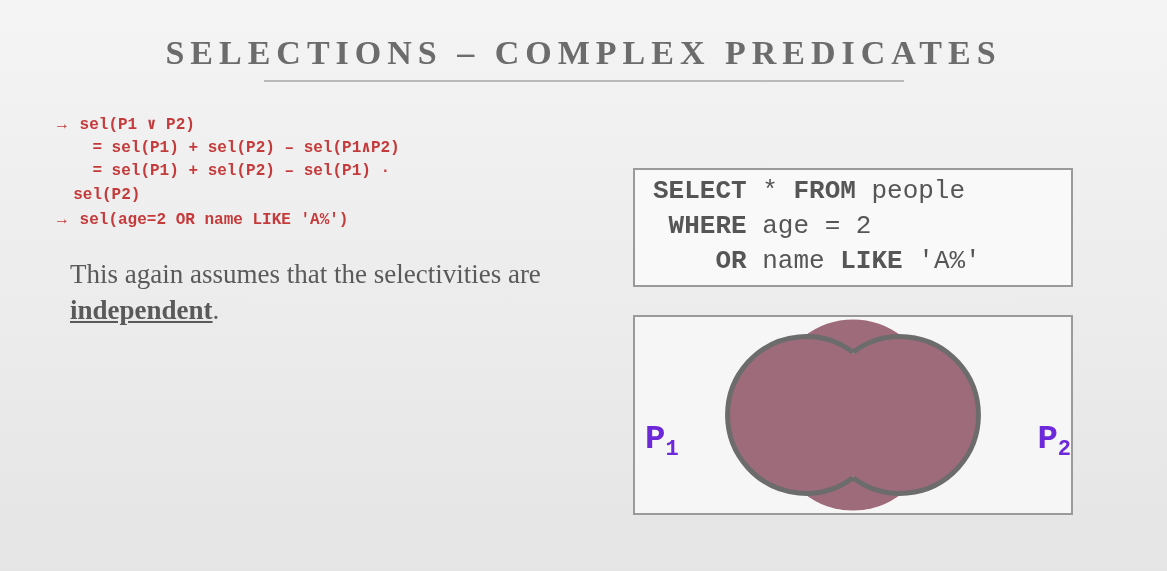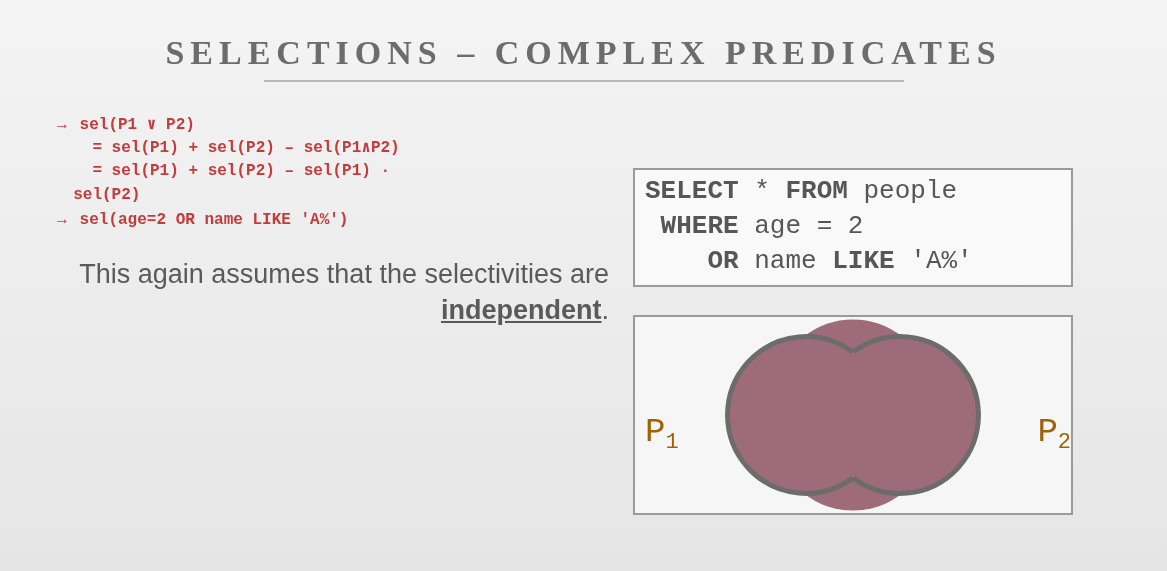--- a/index.html
+++ b/index.html
@@ -62,38 +62,37 @@
     font-size: 16px;
     line-height: 1.45;
     margin: 0 0 0 0;
     white-space: pre;
   }
   .arrow {
     color: #c53a3a;
     font-family: Georgia, serif;
   }
   .para {
-    font-family: Liberation Sans, sans-serif;
+    font-family: Liberation Serif, serif;
     color: #5a5a5a;
     font-size: 27px;
     line-height: 1.35;
     margin: 24px 0 0 16px;
-    text-align: right;
   }
   .para .u {
     text-decoration: underline;
     font-weight: 700;
   }
   .sqlbox {
     border: 2px solid #9a9a9a;
     background: #f9f9f9;
     font-family: 'Courier New', monospace;
     font-size: 26px;
     color: #565656;
-    padding: 4px 10px 6px 10px;
+    padding: 4px 10px 6px 18px;
     line-height: 1.35;
     white-space: pre;
     width: 440px;
     box-sizing: border-box;
   }
   .sqlbox .kw { font-weight: 700; }
   .venn-outer {
     margin-top: 28px;
     border: 2px solid #9a9a9a;
     background: #f6f6f6;
@@ -106,22 +105,23 @@
     position: absolute;
     left: 0;
     top: 0;
     width: 100%;
     height: 100%;
   }
   .venn-label {
     position: absolute;
     font-family: 'Courier New', monospace;
     font-size: 34px;
-    color: #a16207;
-    font-weight: 400;
+    color: #6d28d9;
+    font-weight: 700;
+    margin-top: 7px;
   }
   .venn-label .sub {
     font-size: 22px;
     position: relative;
     top: 7px;
   }
   .venn-label.left-l { left: 10px; top: 96px; }
   .venn-label.right-l { right: 0; top: 96px; }
 </style>
 </head>

